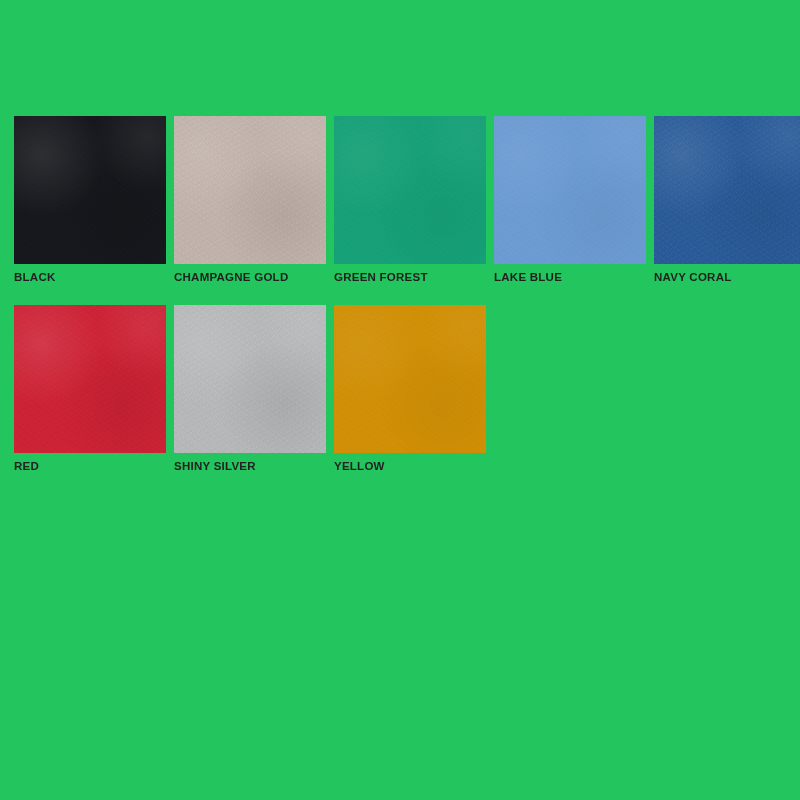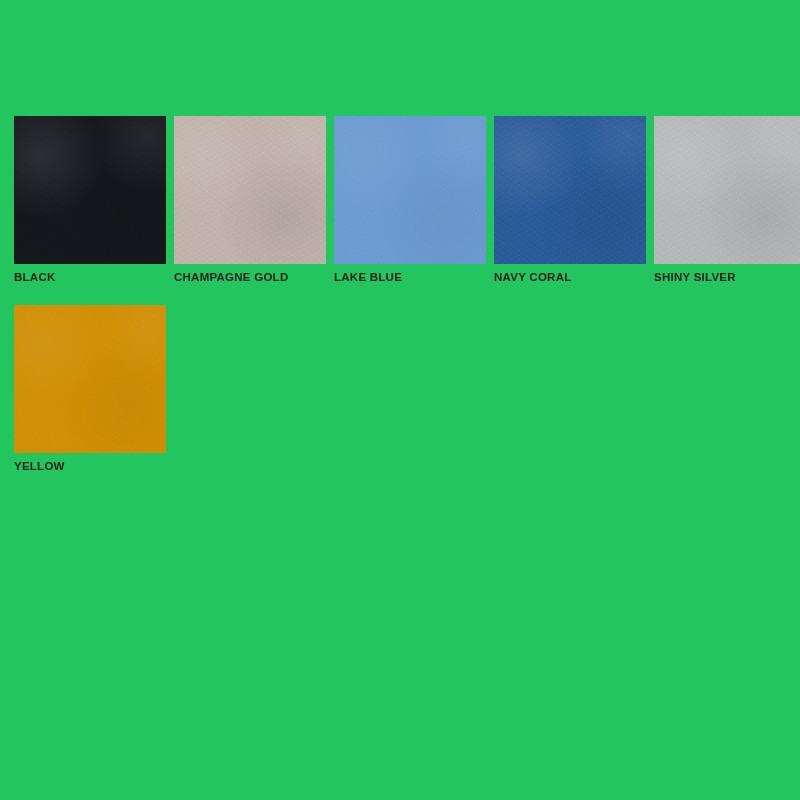--- a/index.html
+++ b/index.html
@@ -113,26 +113,34 @@
   <div class="swatch-grid">
       <div class="swatch-cell">
         <div class="swatch-chip coarse" style="background-color: rgb(21, 23, 28);"></div>
         <div class="swatch-label">BLACK</div>
       </div>
       <div class="swatch-cell">
         <div class="swatch-chip coarse" style="background-color: rgb(192, 178, 170);"></div>
         <div class="swatch-label">CHAMPAGNE GOLD</div>
       </div>
       <div class="swatch-cell">
+        <div class="swatch-chip smooth" style="background-color: rgb(22, 160, 119);"></div>
+        <div class="swatch-label">GREEN FOREST</div>
+      </div>
+      <div class="swatch-cell">
         <div class="swatch-chip smooth" style="background-color: rgb(108, 155, 210);"></div>
         <div class="swatch-label">LAKE BLUE</div>
       </div>
       <div class="swatch-cell">
         <div class="swatch-chip coarse" style="background-color: rgb(42, 91, 152);"></div>
         <div class="swatch-label">NAVY CORAL</div>
+      </div>
+      <div class="swatch-cell">
+        <div class="swatch-chip coarse" style="background-color: rgb(204, 34, 53);"></div>
+        <div class="swatch-label">RED</div>
       </div>
       <div class="swatch-cell">
         <div class="swatch-chip coarse" style="background-color: rgb(181, 183, 185);"></div>
         <div class="swatch-label">SHINY SILVER</div>
       </div>
       <div class="swatch-cell">
         <div class="swatch-chip smooth" style="background-color: rgb(208, 143, 6);"></div>
         <div class="swatch-label">YELLOW</div>
       </div>
     </div>

